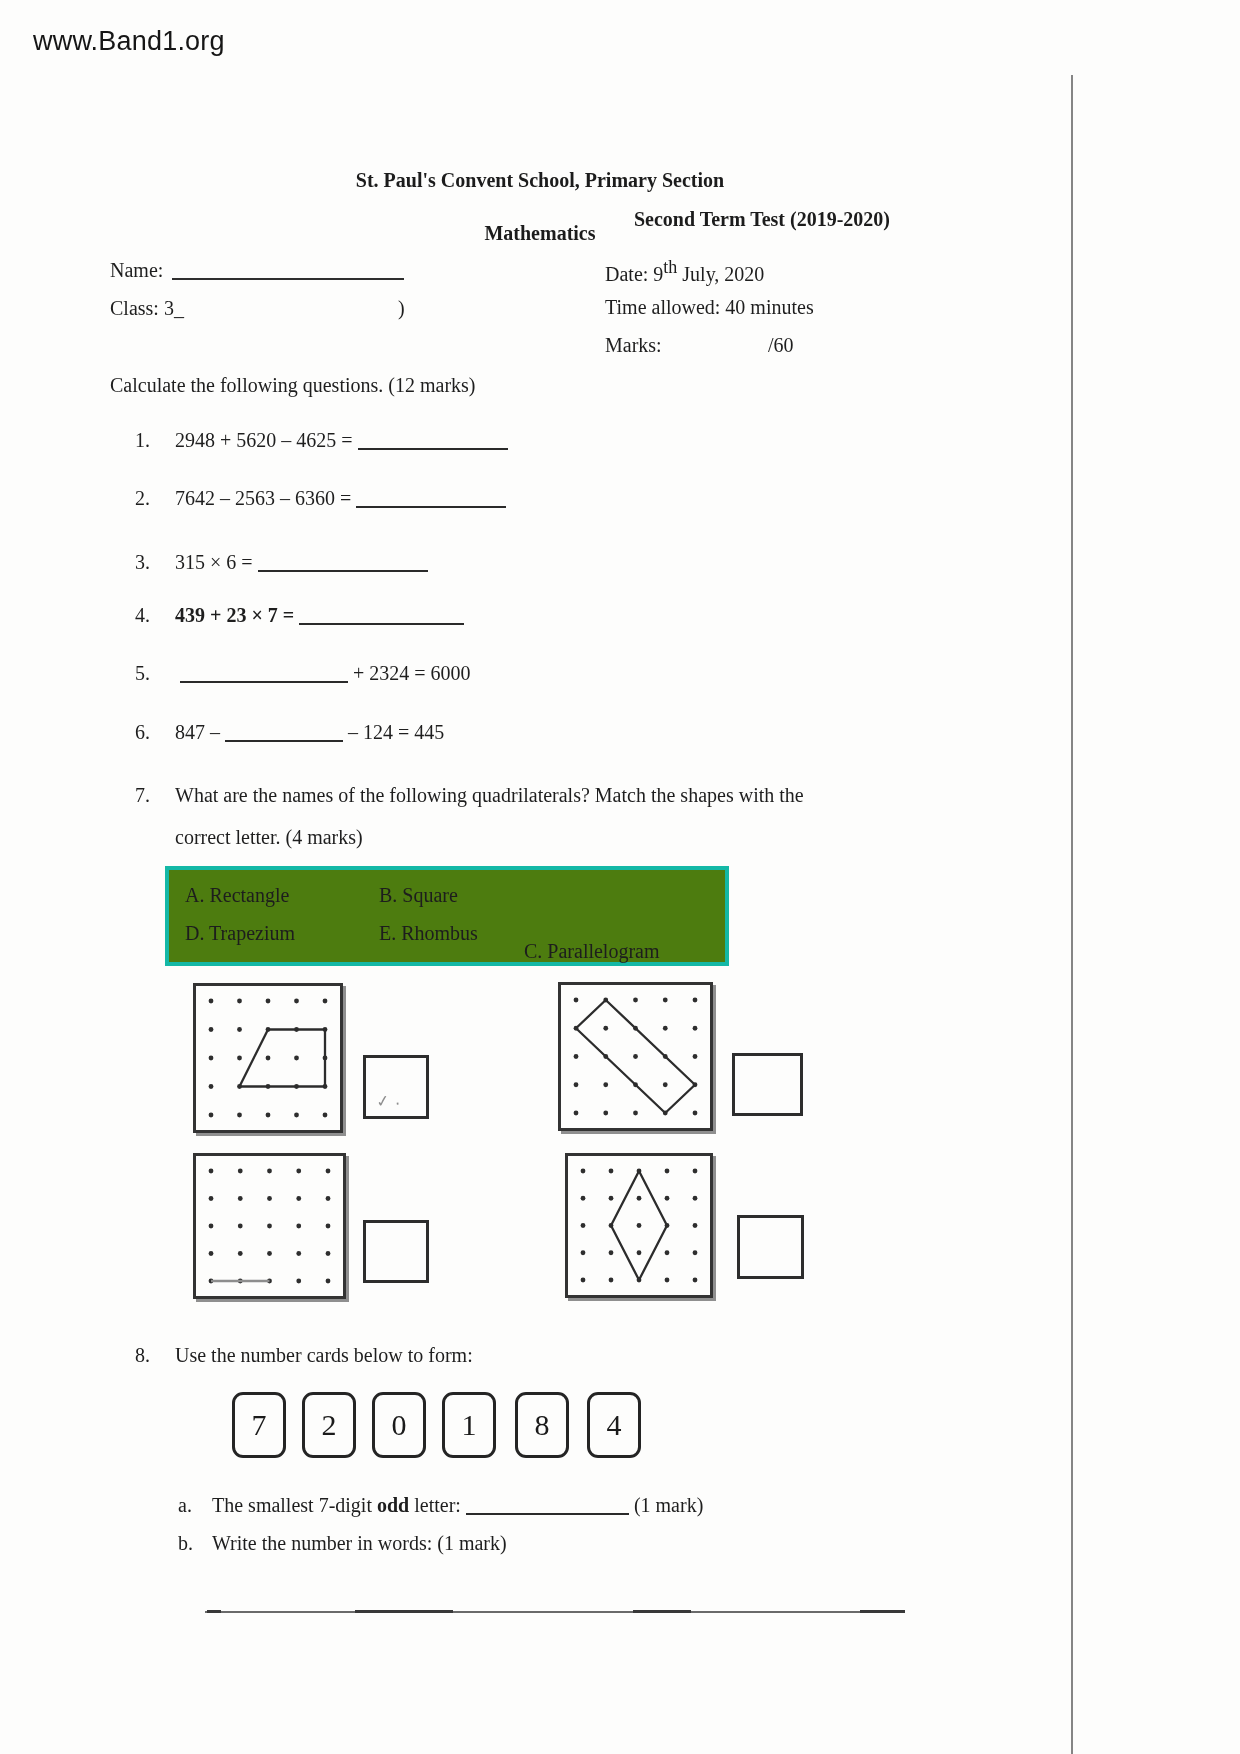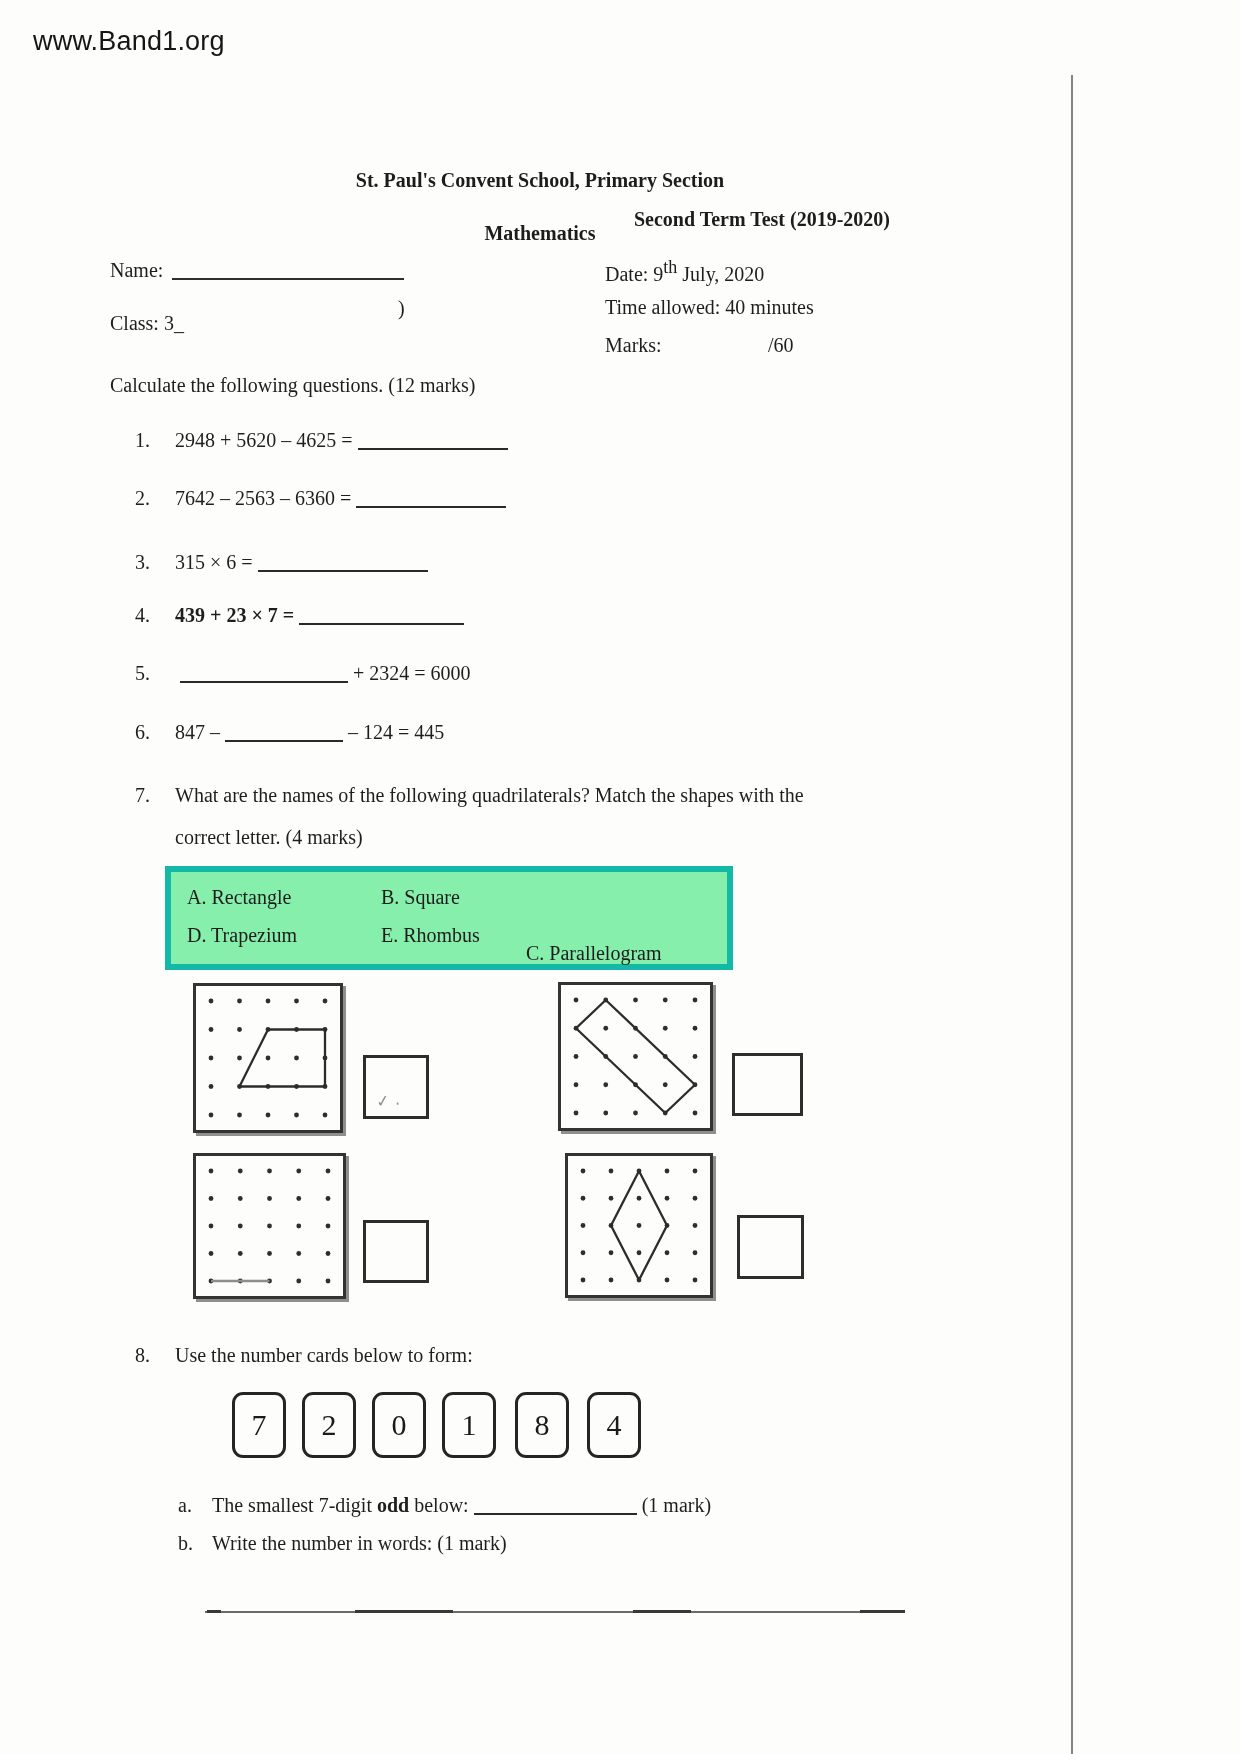--- a/index.html
+++ b/index.html
@@ -21,21 +21,21 @@
   .hdr{width:700px;left:190px;text-align:center;font-weight:bold;font-size:20px;color:#1c1c1c;}
   
   .t{font-size:20px;color:#1e1e1e;white-space:nowrap;}
   sup{font-size:18px;}
   .uline{display:inline-block;border-bottom:2px solid #2e2e2e;height:16px;}
   
   .qnum{position:absolute;left:135px;}
   .qbody{position:absolute;left:175px;}
   .blank{display:inline-block;border-bottom:2px solid #2a2a2a;height:16px;vertical-align:-3px;margin:0 5px;}
   
-  .optbox{left:165px;top:866px;width:556px;height:92px;border:6px solid #14b8a6;background:#86efac;}
+  .optbox{left:165px;top:866px;width:556px;height:92px;border:4px solid #14b8a6;background:#4d7c0f;}
   .opt{position:absolute;font-size:20px;color:#1d1d1d;white-space:nowrap;}
   
   .geoboard{border:3px solid #333;background:#fdfdfc;box-shadow:3px 3px 0 #8f8f8f;}
   .answer-box{border:3px solid #2d2d2d;background:#fdfdfc;}
   .pencil-mark{position:absolute;left:10px;bottom:6px;color:#8e8e8e;font-size:16px;transform:rotate(-8deg);font-family:"DejaVu Sans",sans-serif;}
   
   .card{
     position:absolute;width:48px;height:60px;border:3px solid #242424;border-radius:11px;
     display:flex;align-items:center;justify-content:center;background:#fdfdfc;
   }
@@ -52,21 +52,21 @@
 <div class="abs watermark">www.Band1.org</div>
 <div class="abs scanline"></div>
 
 <div class="abs hdr" style="top:169px;">St. Paul's Convent School, Primary Section</div>
 <div class="abs hdr" style="top:208px;text-align:right;">Second Term Test (2019-2020)</div>
 <div class="abs hdr" style="top:222px;">Mathematics</div>
 
 <div class="abs t" style="left:110px;top:259px;">Name:</div>
 <div class="abs uline" style="left:172px;top:262px;width:232px;"></div>
 <div class="abs t" style="left:605px;top:257px;"><span>Date: 9</span><sup>th</sup><span> July, 2020</span></div>
-<div class="abs t" style="left:110px;top:297px;margin-top:15px;">Class: 3_</div>
+<div class="abs t" style="left:110px;top:297px;">Class: 3_</div>
 <div class="abs t" style="left:398px;top:297px;">)</div>
 <div class="abs t" style="left:605px;top:296px;">Time allowed: 40 minutes</div>
 <div class="abs t" style="left:605px;top:334px;">Marks:</div>
 <div class="abs t" style="left:768px;top:334px;">/60</div>
 
 <div class="abs t" style="left:110px;top:374px;">Calculate the following questions. (12 marks)</div>
 
 <div id="questions">
     <div class="abs t qnum" style="top: 429px;">1.</div>
     <div class="abs t qbody" style="top: 429px;"><span>2948 + 5620 – 4625 =</span><span class="blank" style="width: 150px;"></span></div>
@@ -232,21 +232,21 @@
     </div>
     <div class="card" style="left: 515px; top: 1392px;">
       <span>8</span>
     </div>
     <div class="card" style="left: 587px; top: 1392px;">
       <span>4</span>
     </div>
   </div>
 
 <div class="abs t" style="left:178px;top:1494px;">a.</div>
-<div class="abs t" style="left:212px;top:1494px;"><span>The smallest 7-digit </span><span class="bold">odd</span><span> below:</span><span class="blank" id="ablank" style="width: 163px;"></span><span>(1 mark)</span></div>
+<div class="abs t" style="left:212px;top:1494px;"><span>The smallest 7-digit </span><span class="bold">odd</span><span> letter:</span><span class="blank" id="ablank" style="width: 163px;"></span><span>(1 mark)</span></div>
 <div class="abs t" style="left:178px;top:1532px;">b.</div>
 <div class="abs t" style="left:212px;top:1532px;">Write the number in words: (1 mark)</div>
 
 <div class="abs ansline">
   <div class="base"></div>
   <span class="smudge" style="left:2px;width:14px;"></span>
   <span class="smudge" style="left:150px;width:98px;"></span>
   <span class="smudge" style="left:428px;width:58px;"></span>
   <span class="smudge" style="left:655px;width:45px;"></span>
 </div>

